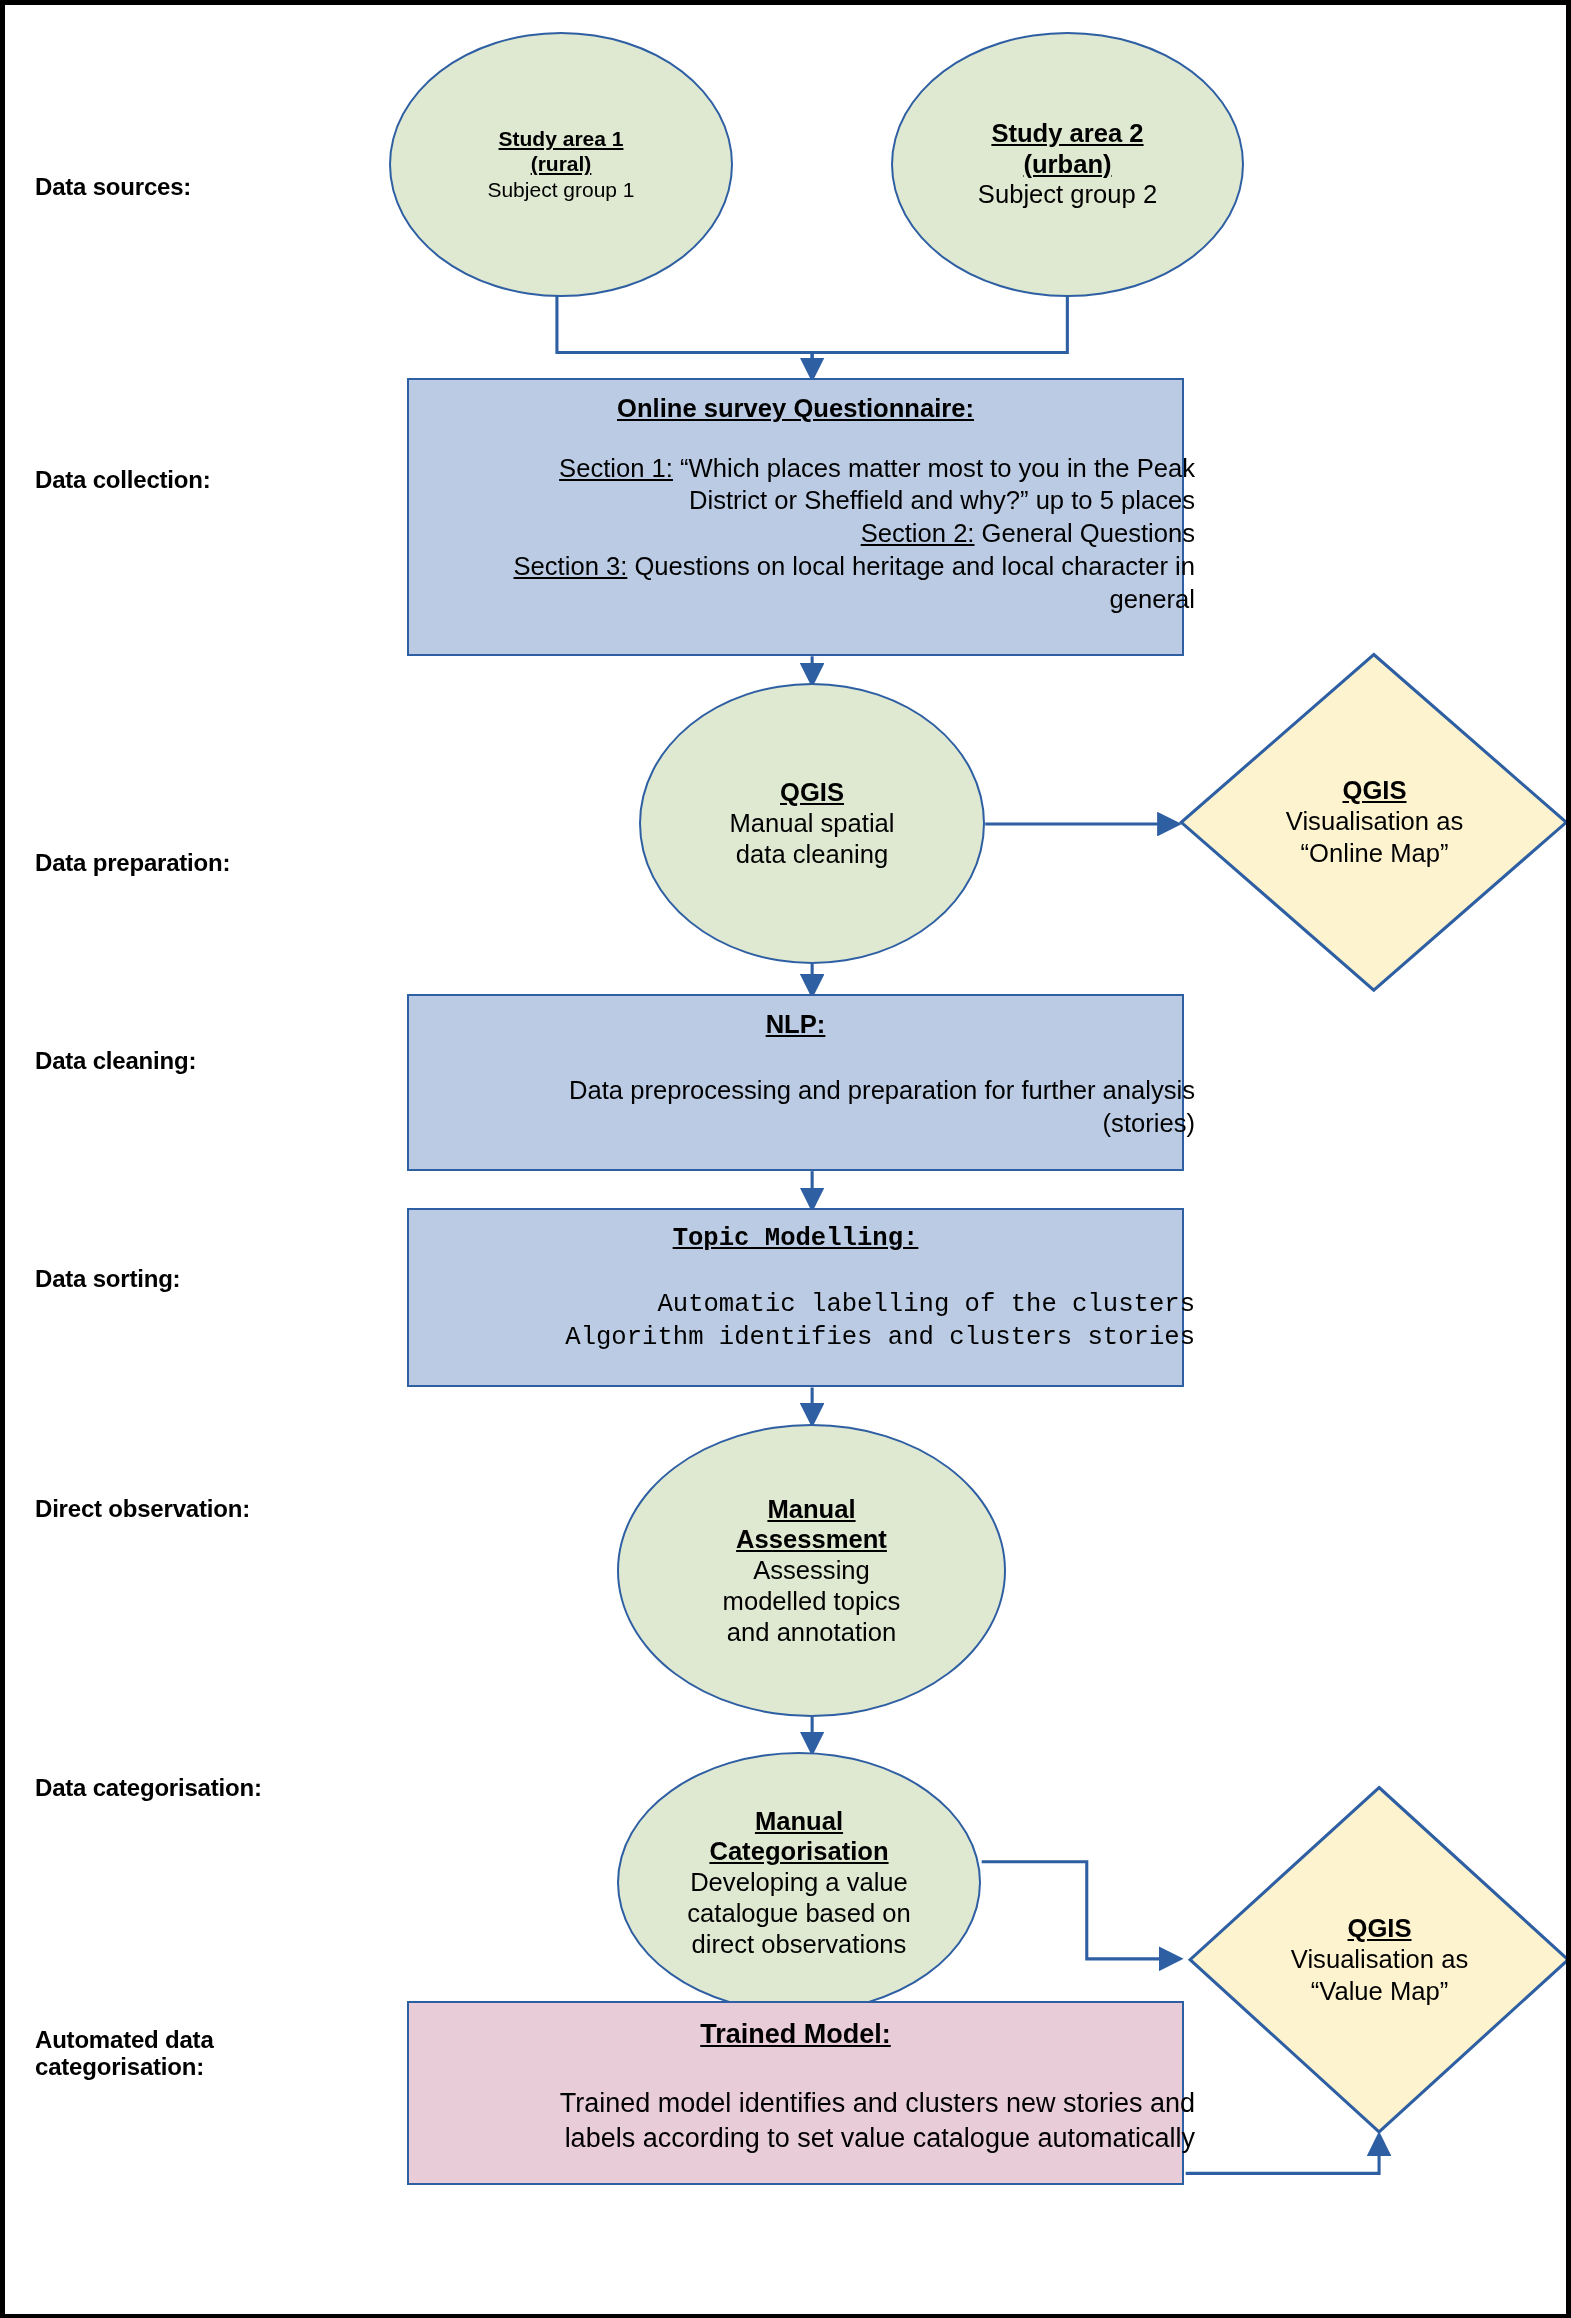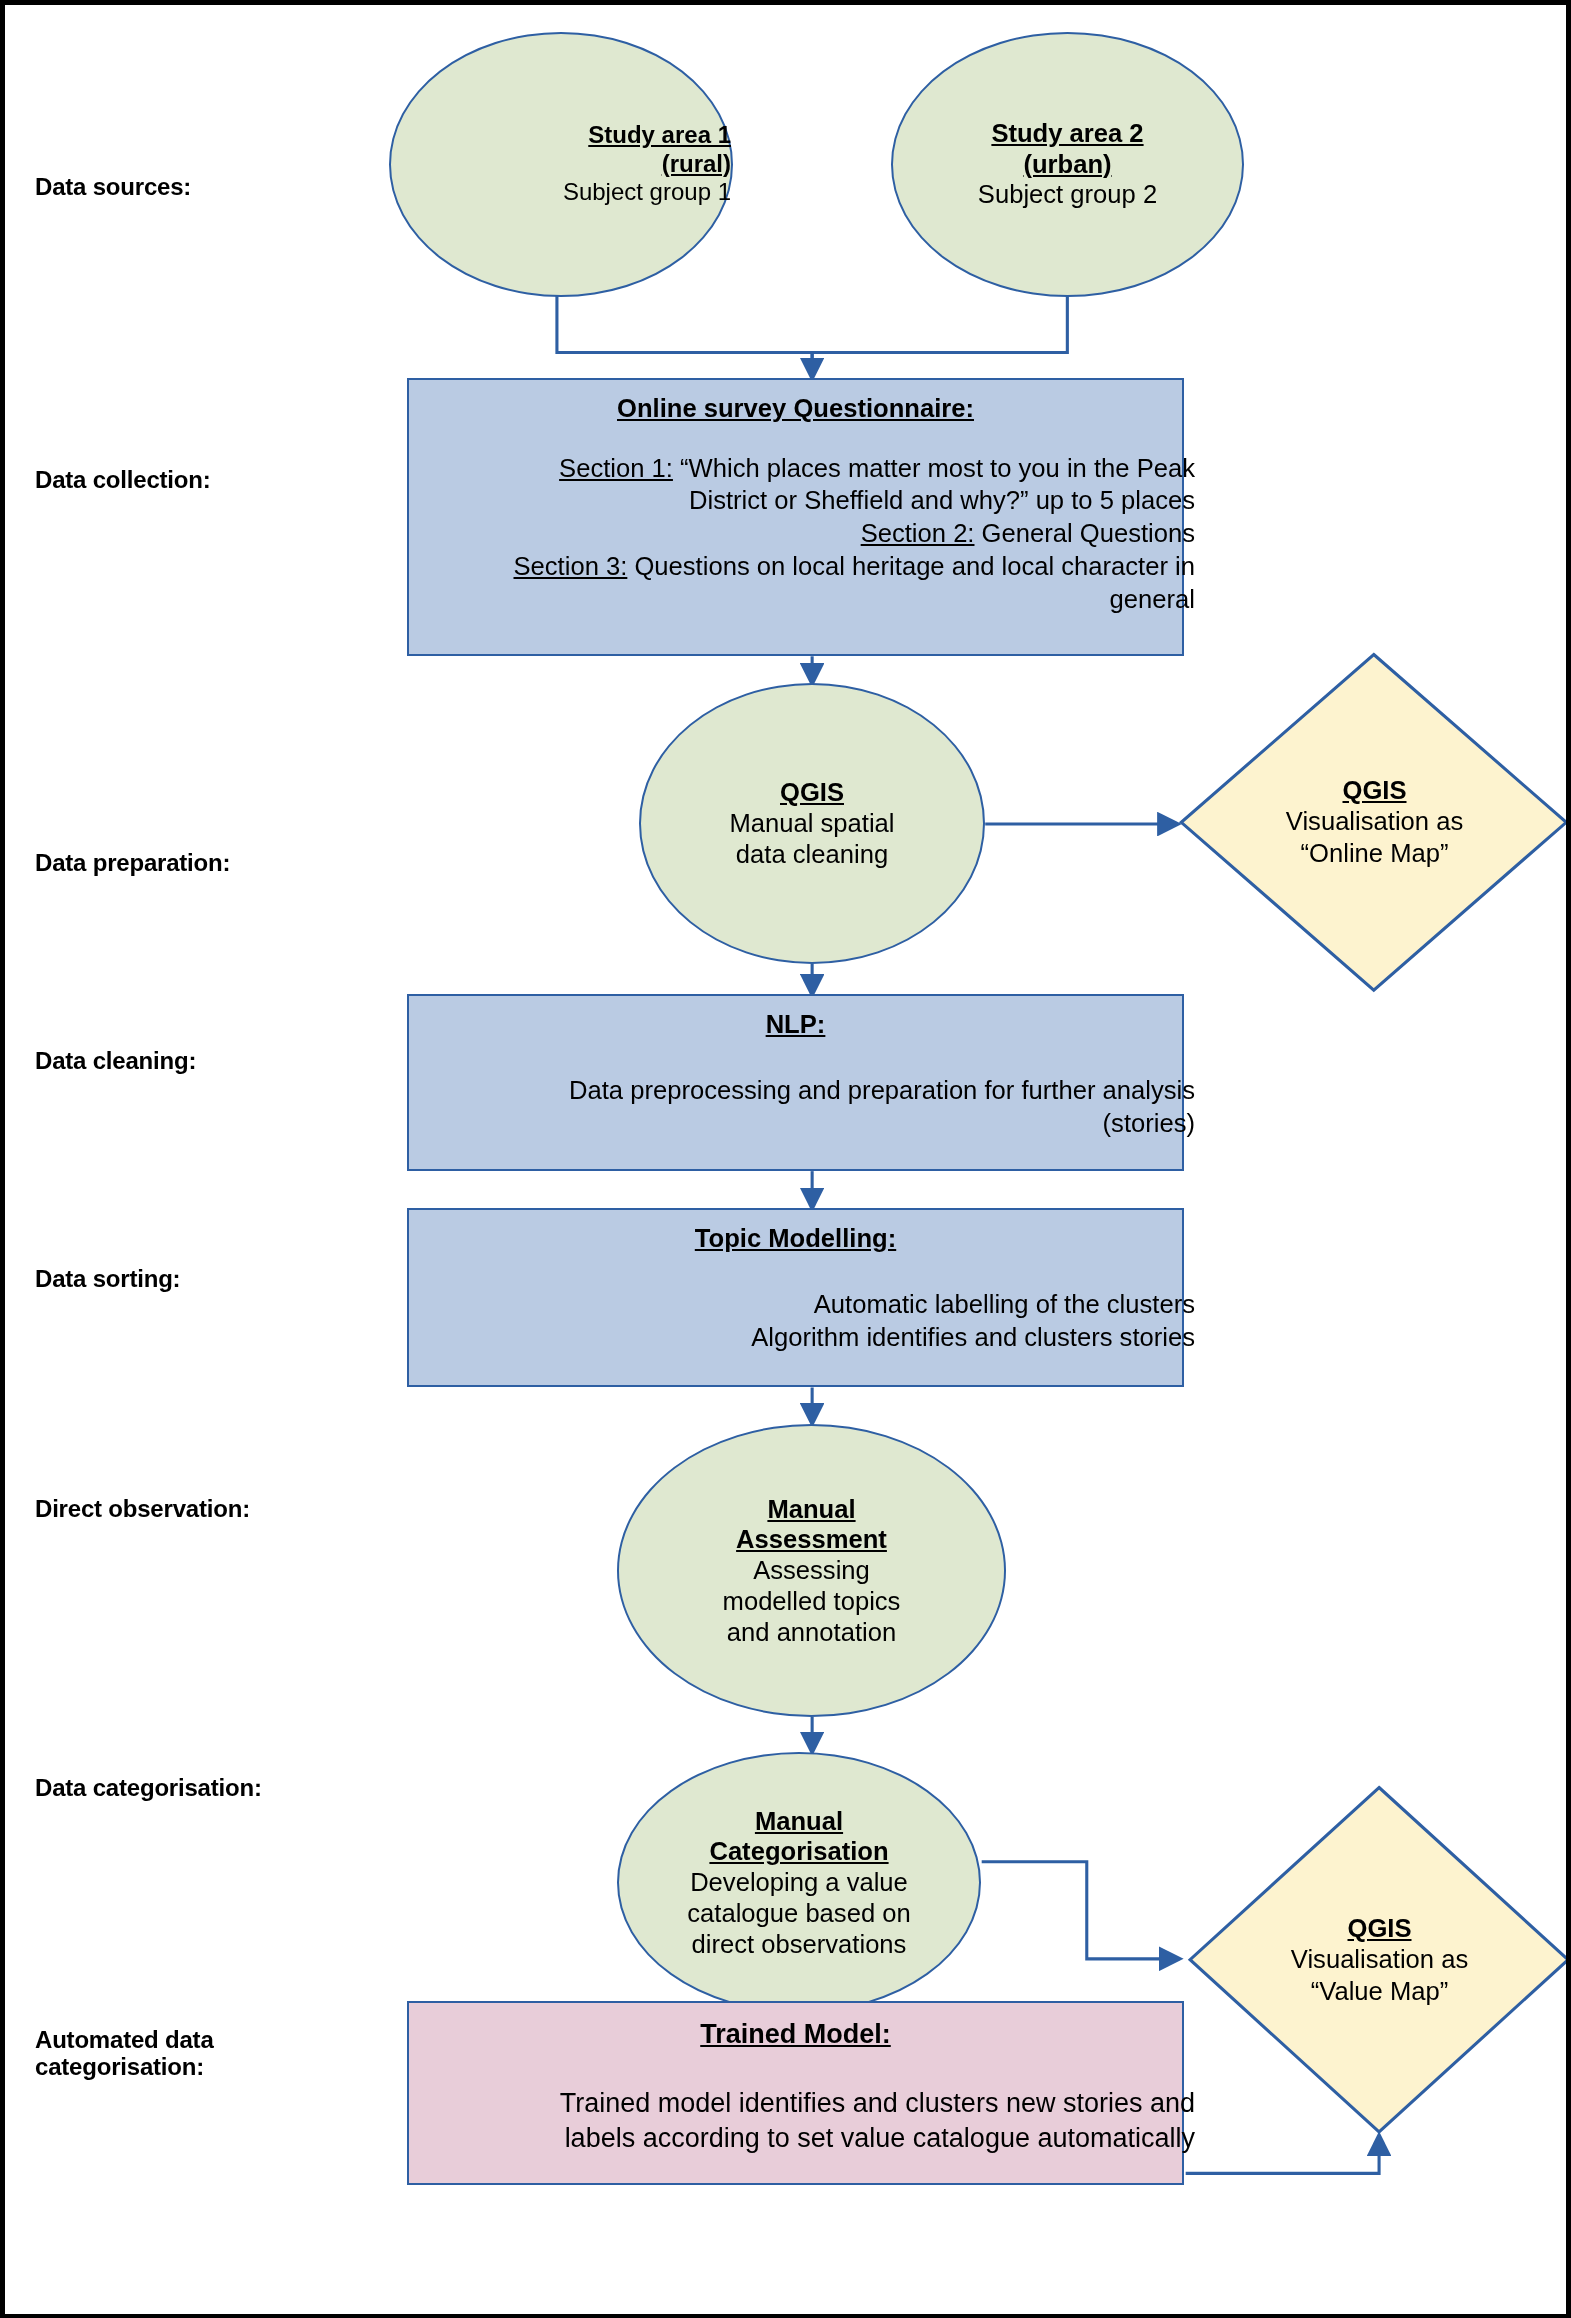--- a/index.html
+++ b/index.html
@@ -109,21 +109,21 @@
   <div class="stage-label" style="left:30px; top:168px;">Data sources:</div>
   <div class="stage-label" style="left:30px; top:461px;">Data collection:</div>
   <div class="stage-label" style="left:30px; top:844px;">Data preparation:</div>
   <div class="stage-label" style="left:30px; top:1042px;">Data cleaning:</div>
   <div class="stage-label" style="left:30px; top:1260px;">Data sorting:</div>
   <div class="stage-label" style="left:30px; top:1490px;">Direct observation:</div>
   <div class="stage-label" style="left:30px; top:1769px;">Data categorisation:</div>
   <div class="stage-label" style="left:30px; top:2021px;">Automated data
 categorisation:</div>
 
-  <div class="node ellipse" style="left:384px; top:26.5px; width:344px; height:265px; font-size:24px; line-height:1.2;text-align:right;">
+  <div class="node ellipse" style="left:384px; top:26.5px; width:344px; height:265px; font-size:21px; line-height:1.2;">
     <div class="inner">
       <div class="title">Study area 1 </div>
       <div class="title">(rural)</div>
       <div class="body-line">Subject group 1</div>
     </div>
   </div>
 
   <div class="node ellipse" style="left:886px; top:26.5px; width:353px; height:265px; font-size:25.6px; line-height:1.2;">
     <div class="inner">
       <div class="title">Study area 2 </div>
@@ -163,21 +163,21 @@
     </div>
   </div>
 
   <div class="node rect blue boxpad" style="left:402px; top:989px; width:777px; height:177px; font-size:25.6px; line-height:1.3; justify-content:flex-start; padding-top:12.4px;">
     <div class="inner">
       <div class="title" style="margin-bottom:32px;">NLP:</div>
       <div class="left-al">Data preprocessing and preparation for further analysis (stories)</div>
     </div>
   </div>
 
-  <div class="node rect blue boxpad" style="left:402px; top:1203px; width:777px; height:179px; font-size:25.6px; line-height:1.3; justify-content:flex-start; padding-top:12.4px;">
+  <div class="node rect blue boxpad" style="left:402px; top:1203px; width:777px; height:179px; font-size:25.6px; line-height:1.3; justify-content:flex-start; padding-top:12.4px;font-family:Liberation Mono, monospace;">
     <div class="inner">
       <div class="title" style="margin-bottom:32px;">Topic Modelling:</div>
       <div class="left-al">Automatic labelling of the clusters</div>
       <div class="left-al">Algorithm identifies and clusters stories</div>
     </div>
   </div>
 
   <div class="node ellipse" style="left:612px; top:1419px; width:389px; height:293px; font-size:25.6px; line-height:1.2;">
     <div class="inner">
       <div class="title">Manual </div>

